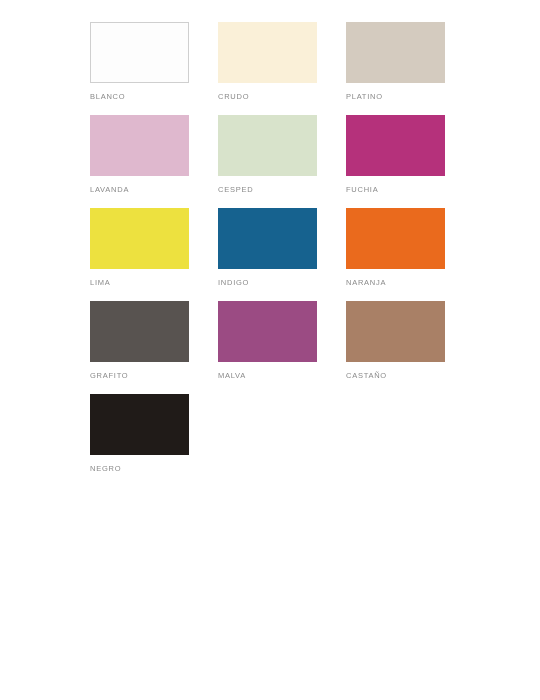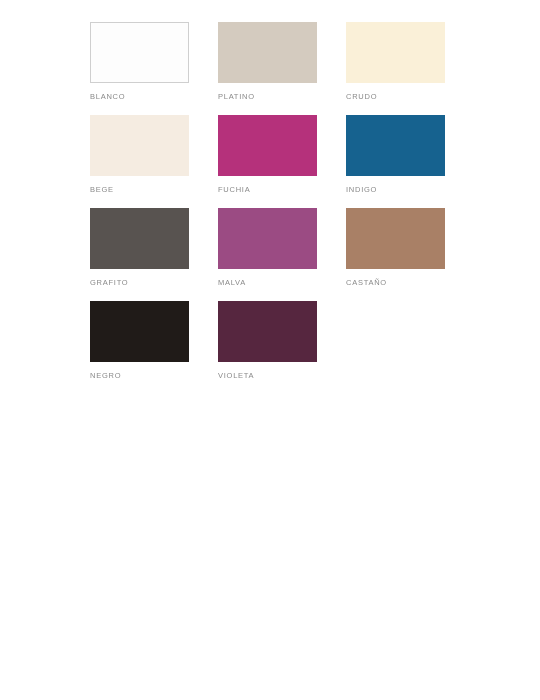--- a/index.html
+++ b/index.html
@@ -55,53 +55,61 @@
 </head>
 <body>
 
 <div id="swatch-page">
   <div class="swatch-grid">
       <div class="swatch-cell">
         <span class="swatch-chip bordered" style="background-color: rgb(253, 253, 253);"></span>
         <span class="swatch-label">BLANCO</span>
       </div>
       <div class="swatch-cell">
+        <span class="swatch-chip" style="background-color: rgb(250, 240, 216);"></span>
+        <span class="swatch-label">CRUDO</span>
+      </div>
+      <div class="swatch-cell">
         <span class="swatch-chip" style="background-color: rgb(212, 203, 191);"></span>
         <span class="swatch-label">PLATINO</span>
       </div>
       <div class="swatch-cell">
-        <span class="swatch-chip" style="background-color: rgb(250, 240, 216);"></span>
-        <span class="swatch-label">CRUDO</span>
+        <span class="swatch-chip" style="background-color: rgb(223, 184, 206);"></span>
+        <span class="swatch-label">LAVANDA</span>
       </div>
       <div class="swatch-cell">
-        <span class="swatch-chip" style="background-color: rgb(245, 236, 225);"></span>
-        <span class="swatch-label">BEGE</span>
+        <span class="swatch-chip" style="background-color: rgb(216, 227, 203);"></span>
+        <span class="swatch-label">CESPED</span>
       </div>
       <div class="swatch-cell">
         <span class="swatch-chip" style="background-color: rgb(181, 49, 123);"></span>
         <span class="swatch-label">FUCHIA</span>
       </div>
       <div class="swatch-cell">
+        <span class="swatch-chip" style="background-color: rgb(237, 225, 63);"></span>
+        <span class="swatch-label">LIMA</span>
+      </div>
+      <div class="swatch-cell">
         <span class="swatch-chip" style="background-color: rgb(22, 98, 143);"></span>
         <span class="swatch-label">INDIGO</span>
+      </div>
+      <div class="swatch-cell">
+        <span class="swatch-chip" style="background-color: rgb(234, 106, 29);"></span>
+        <span class="swatch-label">NARANJA</span>
       </div>
       <div class="swatch-cell">
         <span class="swatch-chip" style="background-color: rgb(88, 83, 80);"></span>
         <span class="swatch-label">GRAFITO</span>
       </div>
       <div class="swatch-cell">
         <span class="swatch-chip" style="background-color: rgb(155, 75, 131);"></span>
         <span class="swatch-label">MALVA</span>
       </div>
       <div class="swatch-cell">
         <span class="swatch-chip" style="background-color: rgb(169, 128, 102);"></span>
         <span class="swatch-label">CASTAÑO</span>
       </div>
       <div class="swatch-cell">
         <span class="swatch-chip" style="background-color: rgb(32, 27, 24);"></span>
         <span class="swatch-label">NEGRO</span>
       </div>
-      <div class="swatch-cell">
-        <span class="swatch-chip" style="background-color: rgb(86, 38, 63);"></span>
-        <span class="swatch-label">VIOLETA</span>
-      </div>
     </div>
 </div>
 
 </body></html>

